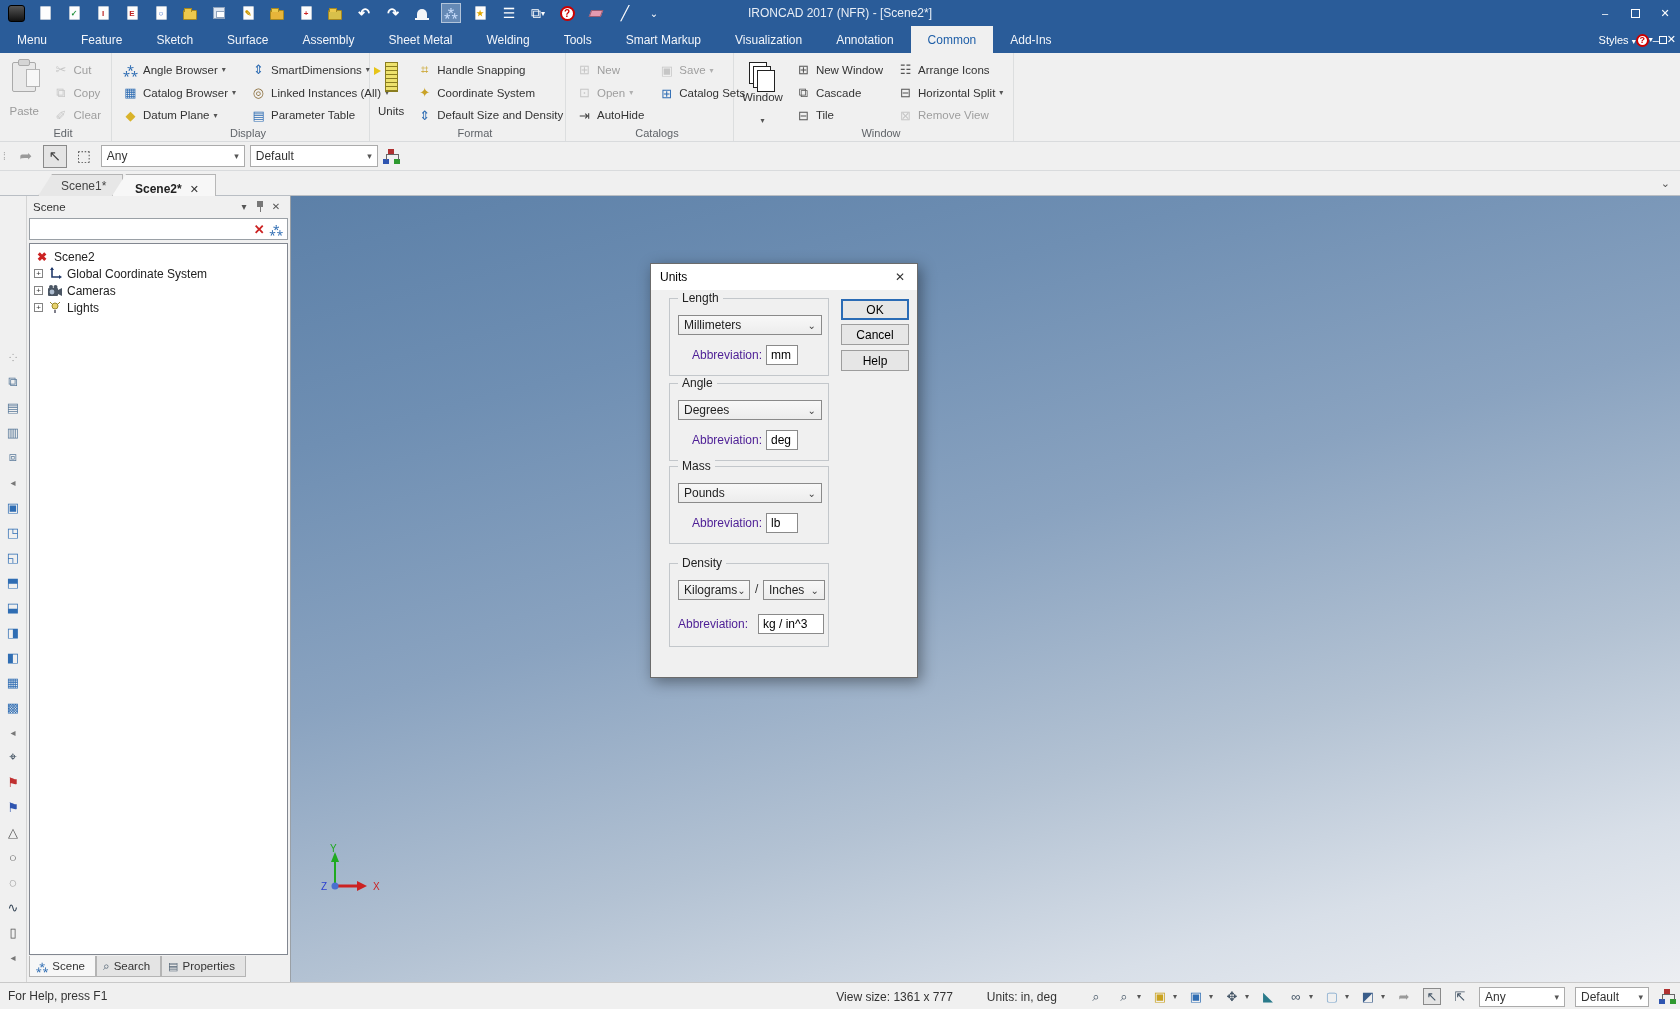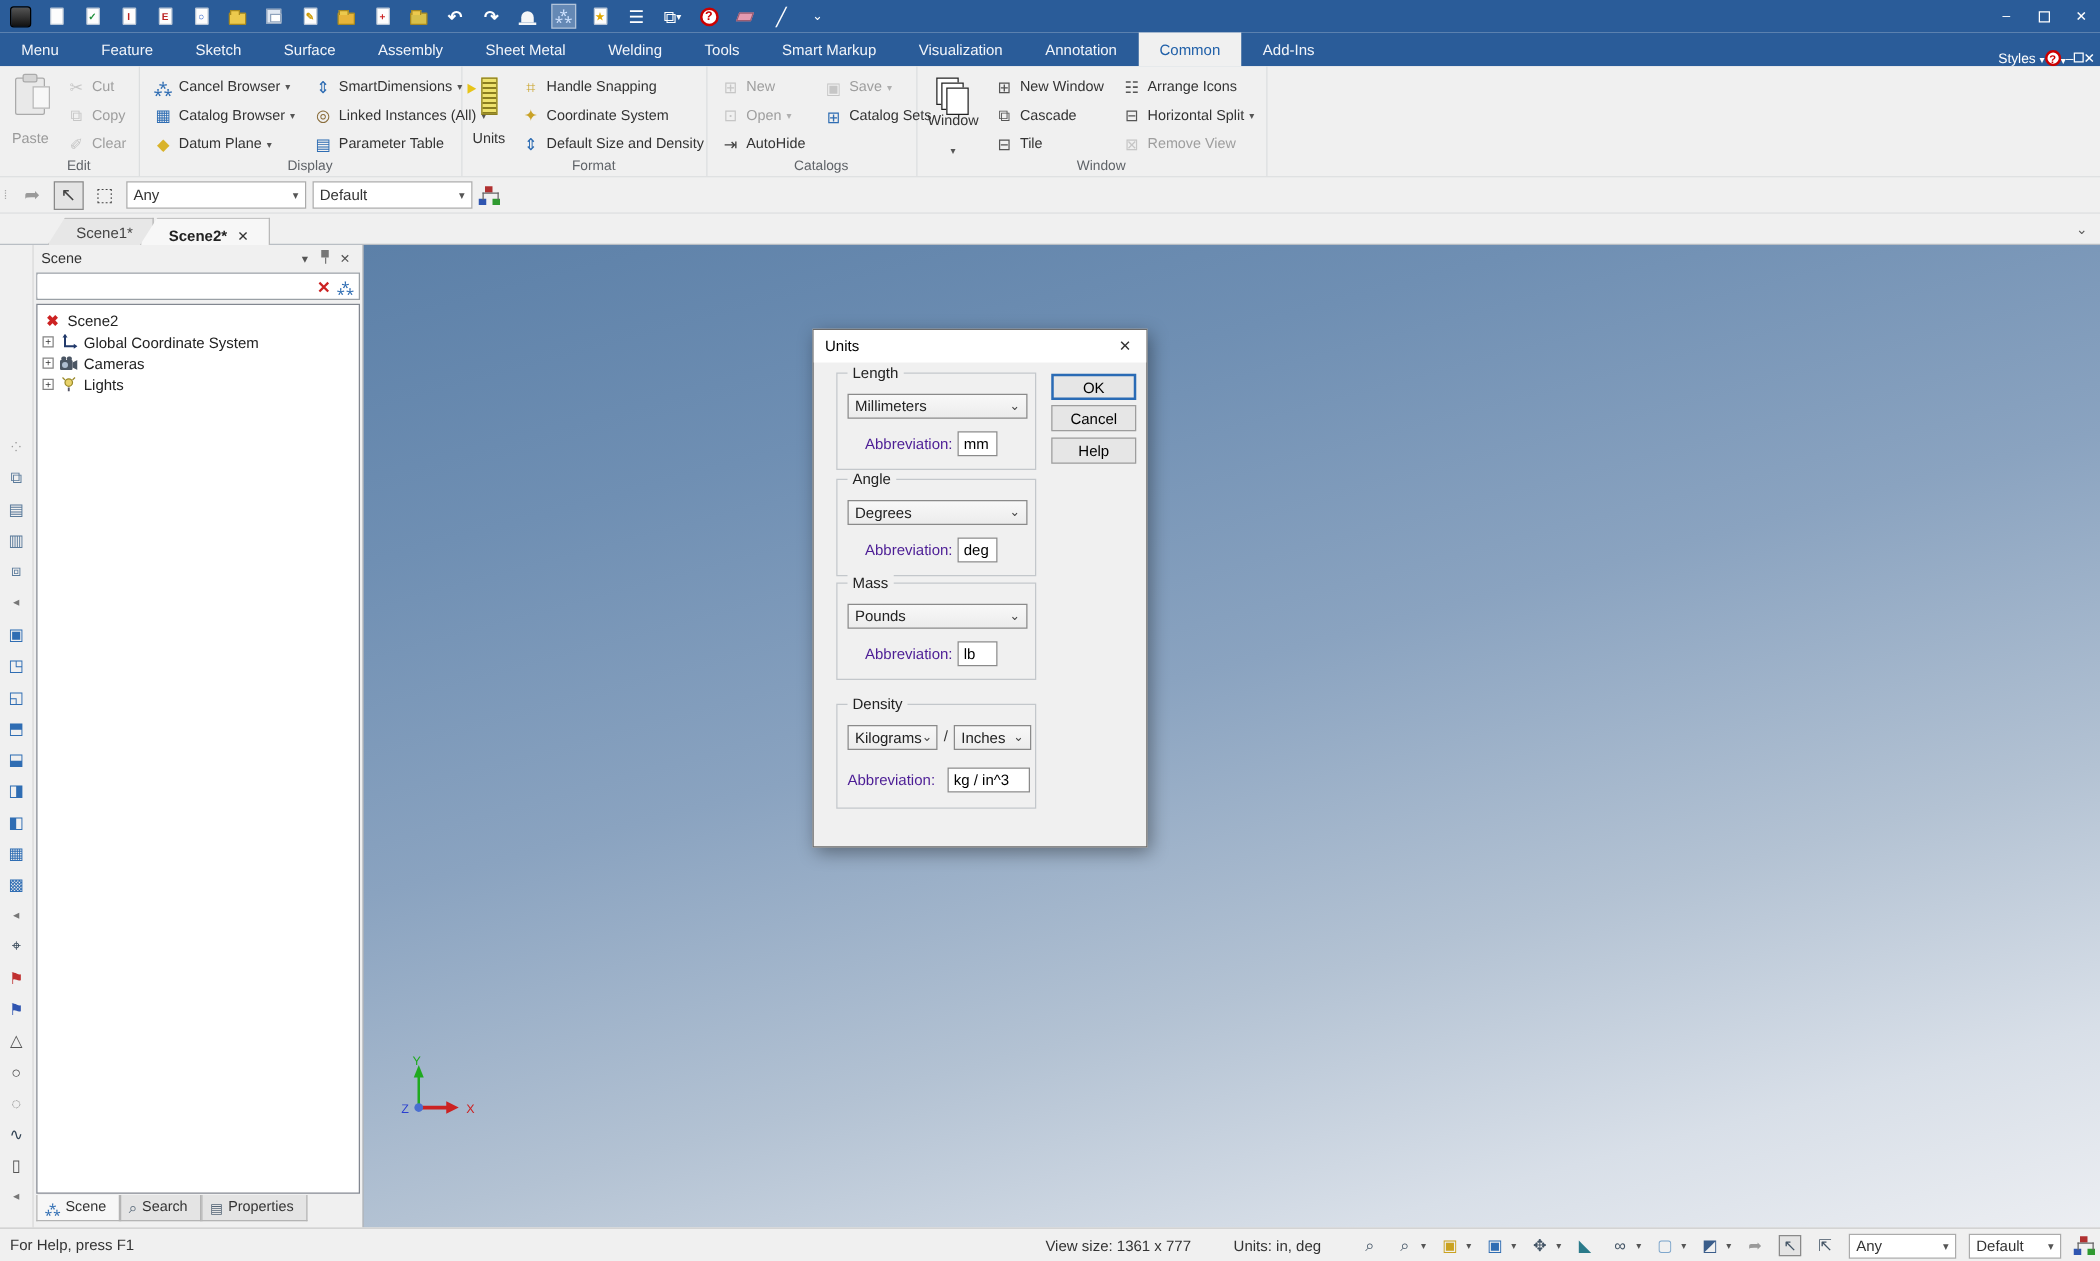--- a/index.html
+++ b/index.html
@@ -39,21 +39,21 @@
   .orgchart i { position:absolute; width:6px; height:5px; }
   .orgchart i.a { left:5px; top:0; background:#b03030; }
   .orgchart i.b { left:0; bottom:0; background:#2f55b0; }
   .orgchart i.c { right:0; bottom:0; background:#2f9a30; }
   .orgchart::after { content:""; position:absolute; left:3px; top:5px; width:11px; height:5px; border:1px solid #666; border-bottom:none; }
 
   
   .tabrow { position:absolute; left:0; top:26px; width:1680px; height:27px; background:#2a5c99; display:flex; align-items:stretch; }
   .rtab { padding:0 17px; display:flex; align-items:center; color:#f2f5fa; font-size:12px; cursor:default; }
   .rtab.active { background:#f0f0f0; color:#1f5fa8; }
-  .tabrow-right { position:absolute; right:4px; top:0; height:27px; display:flex; align-items:flex-end; gap:0; color:#fff; }
+  .tabrow-right { position:absolute; right:4px; top:0; height:27px; display:flex; align-items:center; gap:0; color:#fff; }
   .tabrow-right .sm { font-size:11px; }
 
   
   .ribbon { position:absolute; left:0; top:53px; width:1680px; height:89px; background:#f0f0f0; border-bottom:1px solid #d9dbdd; display:flex; }
   .rgroup { position:relative; height:100%; border-right:1px solid #dcdedf; padding:5px 8px 16px 8px; display:flex; gap:10px; }
   .rgroup .glabel { position:absolute; left:0; right:0; bottom:2px; text-align:center; color:#5f6368; font-size:11px;margin-left:15px; }
   .bigbtn { width:56px; display:flex; flex-direction:column; align-items:center; justify-content:flex-start; gap:13px; padding-top:4px; cursor:default; }
   .bigbtn .blbl { font-size:11.5px; color:#333; text-align:center; }
   .bigbtn.gray .blbl { color:#9a9a9a; }
   .rcol { display:flex; flex-direction:column; justify-content:flex-start; gap:3px; padding-top:2px; }
@@ -204,20 +204,21 @@
       <span class="qi">
           <span class="i-eraser"></span>
         </span>
       <span class="qi">
           <span class="glyph" style="color:#fff;">╱</span>
         </span>
       <span class="qi">
           <span style="color:#fff;font-size:10px;">⌄</span>
         </span>
     </div>
+    <div class="title-text">IRONCAD 2017 (NFR) - [Scene2*]</div>
     <div class="wincaps">
       <span class="wcap">–</span>
       <span class="wcap">
           <span style="width:9px;height:9px;border:1px solid #fff;display:inline-block;"></span>
         </span>
       <span class="wcap">✕</span>
     </div>
   </div>
 
   <div class="tabrow">
@@ -265,21 +266,21 @@
             <span class="lbl">Clear</span>
           </div>
       </div>
       <div class="glabel">Edit</div>
     </div>
 
     <div class="rgroup" style="width:258px;">
       <div class="rcol">
         <div class="rit">
             <span class="ic" style="color:#2f6db3;">⁂</span>
-            <span class="lbl">Cancel Browser</span>
+            <span class="lbl">Angle Browser</span>
             <span class="dd">▾</span>
           </div>
         <div class="rit">
             <span class="ic" style="color:#2f6db3;">▦</span>
             <span class="lbl">Catalog Browser</span>
             <span class="dd">▾</span>
           </div>
         <div class="rit">
             <span class="ic" style="color:#d9b32a;">◆</span>
             <span class="lbl">Datum Plane</span>

